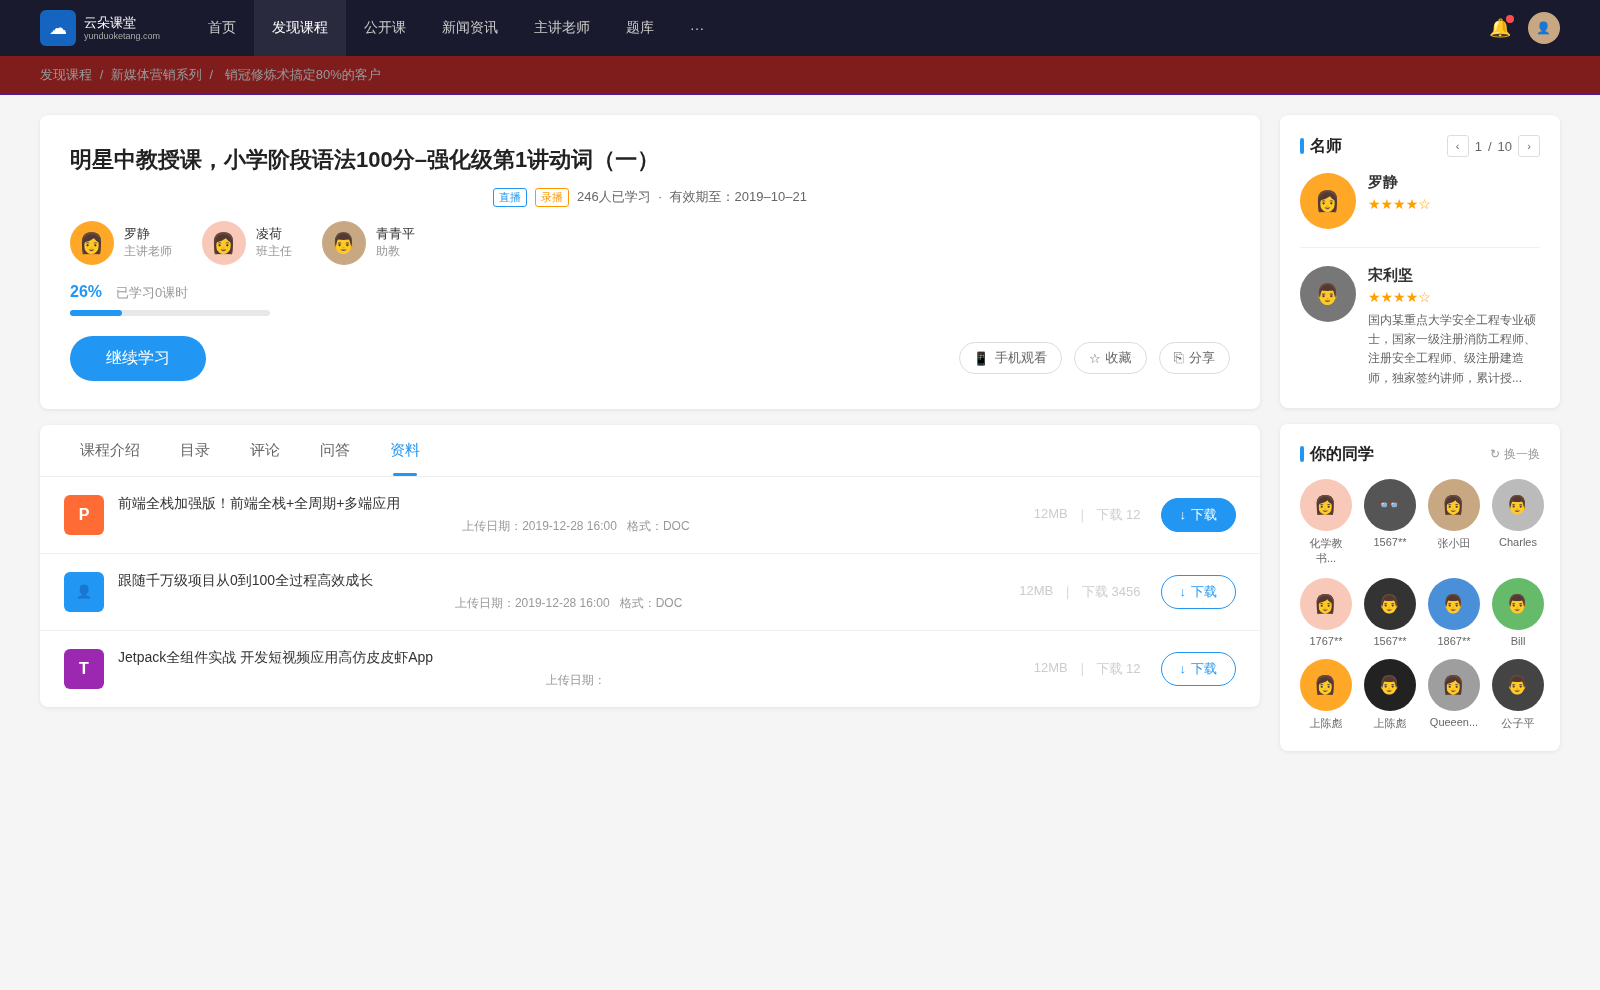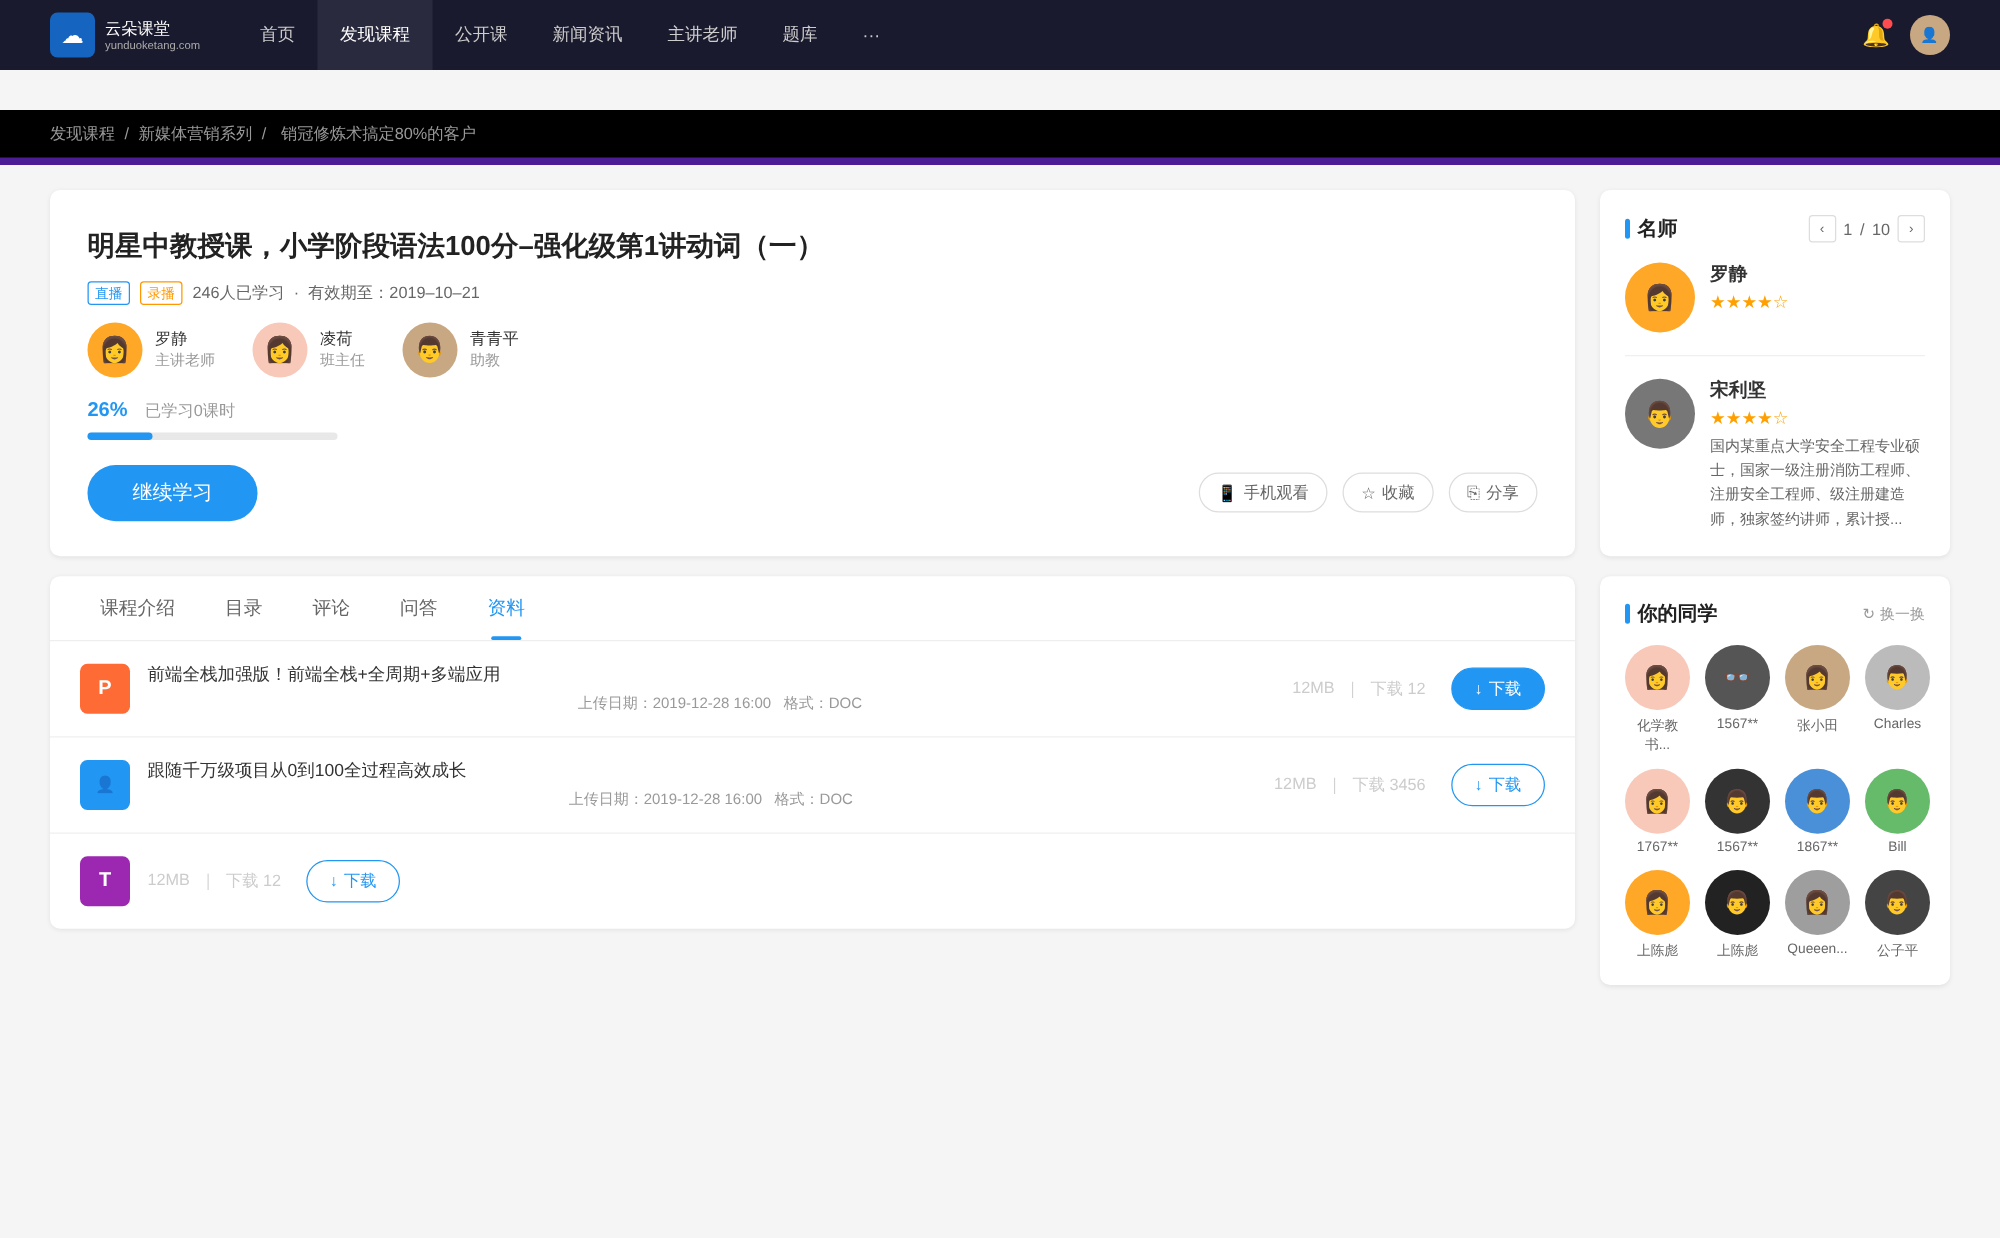--- a/index.html
+++ b/index.html
@@ -14,33 +14,33 @@
     .logo-sub { color: #aaa; font-size: 9px; }
     .nav-items { display: flex; align-items: center; gap: 0; flex: 1; }
     .nav-item { color: #ccc; padding: 0 18px; height: 56px; display: flex; align-items: center; font-size: 14px; cursor: pointer; position: relative; text-align: center; }
     .nav-item.active { background: #2a2a3e; color: white; }
     .nav-right { display: flex; align-items: center; gap: 16px; margin-left: auto; }
     .bell-icon { color: #ccc; font-size: 18px; cursor: pointer; position: relative; }
     .bell-dot { width: 8px; height: 8px; background: #ff4d4f; border-radius: 50%; position: absolute; top: -2px; right: -2px; }
     .avatar-nav { width: 32px; height: 32px; border-radius: 50%; background: #c8a882; overflow: hidden; cursor: pointer; display: flex; align-items: center; justify-content: center; color: white; font-size: 12px; }
 
     
-    .breadcrumb { background: #000000; padding: 10px 40px; font-size: 13px; color: #999; border-bottom: 6px solid #4c1d95; margin-top: 32px; }
+    .breadcrumb { background: #7f1d1d; padding: 10px 40px; font-size: 13px; color: #999; border-bottom: 1px solid #4c1d95; }
     .breadcrumb a { color: #999; text-decoration: none; }
     .breadcrumb span { color: #999; margin: 0 4px; }
 
     
     .main-layout { display: flex; gap: 20px; padding: 20px 40px; max-width: 1600px; }
     .left-col { flex: 1; min-width: 0; }
     .right-col { width: 280px; flex-shrink: 0; }
 
     
     .course-header-card { background: white; border-radius: 8px; padding: 30px 30px 28px; margin-bottom: 16px; box-shadow: 0 1px 4px rgba(0,0,0,0.08); }
     .course-title { font-size: 22px; font-weight: bold; color: #222; margin-bottom: 12px; line-height: 1.4; }
-    .course-badges { display: flex; align-items: center; gap: 8px; margin-bottom: 14px; }
+    .course-badges { display: flex; align-items: center; gap: 8px; margin-bottom: 14px; justify-content: center; }
     .badge { border: 1px solid; border-radius: 3px; padding: 1px 5px; font-size: 11px; }
     .badge-live { border-color: #2196f3; color: #2196f3; }
     .badge-rec { border-color: #ff9800; color: #ff9800; }
     .course-meta { color: #666; font-size: 13px; }
     .teachers { display: flex; gap: 30px; margin-bottom: 18px; }
     .teacher-item { display: flex; align-items: center; gap: 10px; }
     .teacher-avatar { width: 44px; height: 44px; border-radius: 50%; overflow: hidden; }
     .teacher-info { font-size: 13px; }
     .teacher-name { font-weight: 500; color: #333; }
     .teacher-role { color: #999; font-size: 12px; }
@@ -263,20 +263,26 @@
             <span>下载 3456</span>
           </div>
           <button class="btn-download">
             <span>↓</span>
             <span>下载</span>
           </button>
         </div>
 
         <div class="resource-item">
           <div class="resource-icon icon-t">T</div>
+          <div class="resource-info">
+            <div class="resource-name">Jetpack全组件实战 开发短视频应用高仿皮皮虾App</div>
+            <div class="resource-meta">
+              <span>上传日期：</span>
+            </div>
+          </div>
           <div class="resource-stats">
             <span>12MB</span>
             <span>｜</span>
             <span>下载 12</span>
           </div>
           <button class="btn-download">
             <span>↓</span>
             <span>下载</span>
           </button>
         </div>

